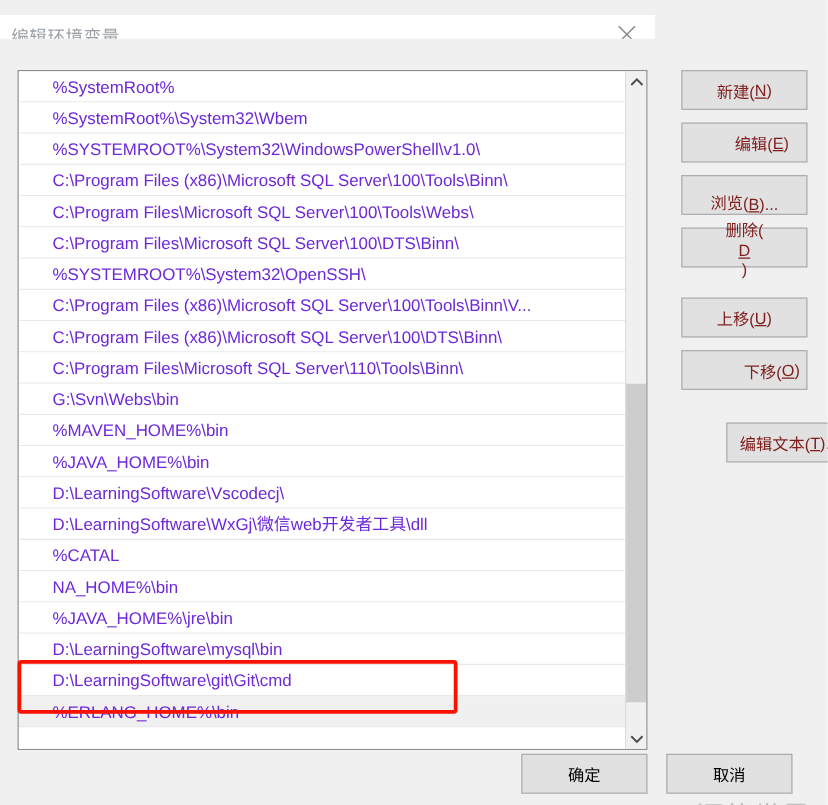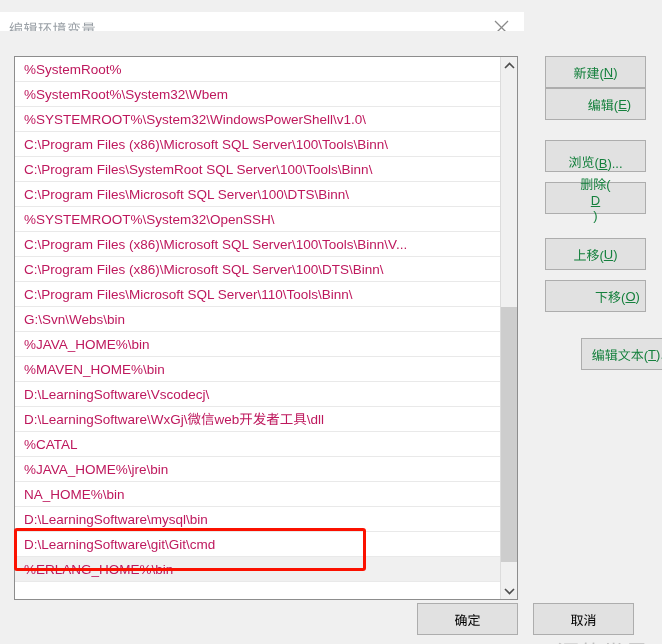--- a/index.html
+++ b/index.html
@@ -64,25 +64,25 @@
     overflow: hidden;
   }
   #list-rows {
     position: absolute;
     left: 0; top: 0;
     width: 485px;
   }
   .list-row {
     height: 25px;
     line-height: 25px;
-    padding-left: 9px;
+    padding-left: 27px;
     box-sizing: border-box;
     border-bottom: 1px solid #e9e9e9;
     font-size: 13.5px;
-    color: #be185d;
+    color: #6d28d9;
     white-space: nowrap;
     overflow: hidden;
     background: #ffffff;
     cursor: default;
   }
   .list-row.selected {
     background: #f0f0f0;
   }
   .list-row.blank {
     border-bottom: 1px solid #e9e9e9;
@@ -142,21 +142,21 @@
   .side-button {
     position: absolute;
     left: 545px;
     width: 101px;
     height: 32px;
     background: #e1e1e1;
     border: 1px solid #adadad;
     box-sizing: border-box;
     font-family: "Liberation Sans", "DejaVu Sans", sans-serif;
     font-size: 13px;
-    color: #15803d;
+    color: #7f1d1d;
     display: flex;
     align-items: center;
     justify-content: center;
     cursor: default;
     white-space: nowrap;
   }
   .side-button .mn { text-decoration: underline; }
 
   
   .bottom-button {
@@ -205,34 +205,34 @@
 </div>
 
 <div id="dialog-body">
 
   <div id="list-panel">
     <div id="list-rows">
         <div class="list-row">%SystemRoot%</div>
         <div class="list-row">%SystemRoot%\System32\Wbem</div>
         <div class="list-row">%SYSTEMROOT%\System32\WindowsPowerShell\v1.0\</div>
         <div class="list-row">C:\Program Files (x86)\Microsoft SQL Server\100\Tools\Binn\</div>
-        <div class="list-row">C:\Program Files\SystemRoot SQL Server\100\Tools\Binn\</div>
+        <div class="list-row">C:\Program Files\Microsoft SQL Server\100\Tools\Webs\</div>
         <div class="list-row">C:\Program Files\Microsoft SQL Server\100\DTS\Binn\</div>
         <div class="list-row">%SYSTEMROOT%\System32\OpenSSH\</div>
         <div class="list-row">C:\Program Files (x86)\Microsoft SQL Server\100\Tools\Binn\V...</div>
         <div class="list-row">C:\Program Files (x86)\Microsoft SQL Server\100\DTS\Binn\</div>
         <div class="list-row">C:\Program Files\Microsoft SQL Server\110\Tools\Binn\</div>
         <div class="list-row">G:\Svn\Webs\bin</div>
+        <div class="list-row">%MAVEN_HOME%\bin</div>
         <div class="list-row">%JAVA_HOME%\bin</div>
-        <div class="list-row">%MAVEN_HOME%\bin</div>
         <div class="list-row">D:\LearningSoftware\Vscodecj\</div>
         <div class="list-row">D:\LearningSoftware\WxGj\微信web开发者工具\dll</div>
         <div class="list-row">%CATAL</div>
+        <div class="list-row">NA_HOME%\bin</div>
         <div class="list-row">%JAVA_HOME%\jre\bin</div>
-        <div class="list-row">NA_HOME%\bin</div>
         <div class="list-row">D:\LearningSoftware\mysql\bin</div>
         <div class="list-row">D:\LearningSoftware\git\Git\cmd</div>
         <div class="list-row selected">%ERLANG_HOME%\bin</div>
         <div class="list-row blank"></div>
       </div>
 
     <div id="scrollbar">
       <div class="sb-arrow" id="sb-arrow-up">
         <span>
           <svg width="11" height="8" viewBox="0 0 11 8">
@@ -254,21 +254,21 @@
   </div>
 
   <div id="annotation-box"></div>
 
   <div id="side-buttons">
       <div class="side-button" style="top: 25px;">
         <span>新建(</span>
         <span class="mn">N</span>
         <span>)</span>
       </div>
-      <div class="side-button" style="top: 57px; padding-left: 28px;">
+      <div class="side-button" style="top: 67px; padding-left: 28px;">
         <span>编辑(</span>
         <span class="mn">E</span>
         <span>)</span>
       </div>
       <div class="side-button" style="top: 109px; align-items: flex-end;">
         <span>浏览(</span>
         <span class="mn">B</span>
         <span>)...</span>
       </div>
       <div class="side-button" style="top: 151px; flex-direction: column;">

